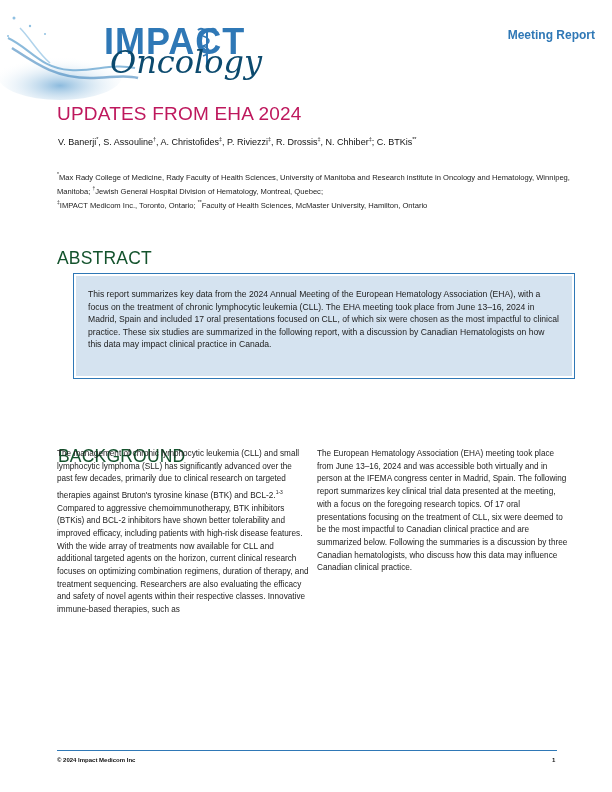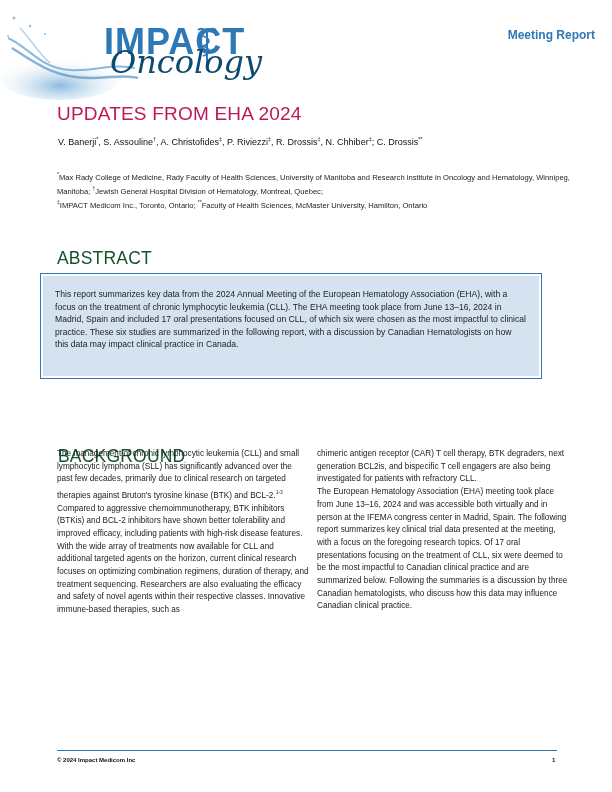--- a/index.html
+++ b/index.html
@@ -17,21 +17,21 @@
   .report-type { position: absolute; right: 17px; top: 28px; font-size: 12px; font-weight: bold; color: #2f78b6; }
 
   .title { position: absolute; left: 57px; top: 103px; font-size: 19px; color: #be185d; letter-spacing: 0.2px; }
   .authors { position: absolute; left: 58px; top: 136px; font-size: 9px; color: #111; }
   .authors sup { font-size: 5.5px; }
   .affil { position: absolute; left: 57px; top: 169px; width: 515px; font-size: 7.6px; line-height: 11.3px; color: #222; }
   .affil sup { font-size: 5px; }
 
   .h2 { position: absolute; font-size: 17.5px; color: #14532d; letter-spacing: 0.2px; }
   .abstract-h { left: 57px; top: 248px; }
-  .abstract-box { position: absolute; left: 40px; top: 273px; width: 502px; height: 106px;
+  .abstract-box { position: absolute; left: 73px; top: 273px; width: 502px; height: 106px;
                   border: 1px solid #2f78b6; background: #ffffff; box-sizing: border-box; padding: 2px; }
   .abstract-inner { background: #d5e3f0; width: 100%; height: 100%; box-sizing: border-box;
                     padding: 12px 12px 0 12px; font-size: 8.6px; line-height: 12.6px; color: #222; }
 
   .background-h { left: 58px; top: 422px; margin-top: 24px; }
   .col { position: absolute; top: 448px; width: 252px; font-size: 8.2px; line-height: 12.7px; color: #222; }
   .col p { margin: 0; }
   .col sup { font-size: 5px; }
   .col-left { left: 57px; }
   .col-right { left: 317px; top: 448px; }
@@ -73,37 +73,36 @@
 
 <div class="title">UPDATES FROM EHA 2024</div>
 
 <div class="authors">
   <span>V. Banerji</span><sup>*</sup><span>, </span>
   <span>S. Assouline</span><sup>†</sup><span>, </span>
   <span>A. Christofides</span><sup>‡</sup><span>, </span>
   <span>P. Riviezzi</span><sup>‡</sup><span>, </span>
   <span>R. Drossis</span><sup>‡</sup><span>, </span>
   <span>N. Chhiber</span><sup>‡</sup><span>; </span>
-  <span>C. Drossis</span><sup>**</sup>
+  <span>C. BTKis</span><sup>**</sup>
 </div>
 
 <div class="affil"><sup>*</sup><span>Max Rady College of Medicine, Rady Faculty of Health Sciences, University of Manitoba and Research institute in Oncology and Hematology, Winnipeg, Manitoba; </span><sup>†</sup><span>Jewish General Hospital Division of Hematology, Montreal, Quebec; </span><br><sup>‡</sup><span>IMPACT Medicom Inc., Toronto, Ontario; </span><sup>**</sup><span>Faculty of Health Sciences, McMaster University, Hamilton, Ontario</span></div>
 
 <div class="h2 abstract-h">ABSTRACT</div>
 <div class="abstract-box">
   <div class="abstract-inner">This report summarizes key data from the 2024 Annual Meeting of the European Hematology Association (EHA), with a focus on the treatment of chronic lymphocytic leukemia (CLL). The EHA meeting took place from June 13–16, 2024 in Madrid, Spain and included 17 oral presentations focused on CLL, of which six were chosen as the most impactful to clinical practice. These six studies are summarized in the following report, with a discussion by Canadian Hematologists on how this data may impact clinical practice in Canada.</div>
 </div>
 
 <div class="h2 background-h">BACKGROUND</div>
 
 <div class="col col-left">
   <p><span>The management of chronic lymphocytic leukemia (CLL) and small lymphocytic lymphoma (SLL) has significantly advanced over the past few decades, primarily due to clinical research on targeted therapies against Bruton's tyrosine kinase (BTK) and BCL-2.</span><sup>1-3</sup><span> Compared to aggressive chemoimmunotherapy, BTK inhibitors (BTKis) and BCL-2 inhibitors have shown better tolerability and improved efficacy, including patients with high-risk disease features.</span></p>
   <p style="height: auto; overflow: hidden;">With the wide array of treatments now available for CLL and additional targeted agents on the horizon, current clinical research focuses on optimizing combination regimens, duration of therapy, and treatment sequencing. Researchers are also evaluating the efficacy and safety of novel agents within their respective classes. Innovative immune-based therapies, such as</p>
 </div>
 
 <div class="col col-right">
-  <p>chimeric antigen receptor (CAR) T cell therapy, BTK degraders, next generation BCL2is, and bispecific T cell engagers are also being investigated for patients with refractory CLL.</p>
   <p>The European Hematology Association (EHA) meeting took place from June 13–16, 2024 and was accessible both virtually and in person at the IFEMA congress center in Madrid, Spain. The following report summarizes key clinical trial data presented at the meeting, with a focus on the foregoing research topics. Of 17 oral presentations focusing on the treatment of CLL, six were deemed to be the most impactful to Canadian clinical practice and are summarized below. Following the summaries is a discussion by three Canadian hematologists, who discuss how this data may influence Canadian clinical practice.</p>
 </div>
 
 <div class="footer-line"></div>
 <div class="footer-left">© 2024 Impact Medicom Inc</div>
 <div class="footer-right">1</div>
 
 </body></html>

